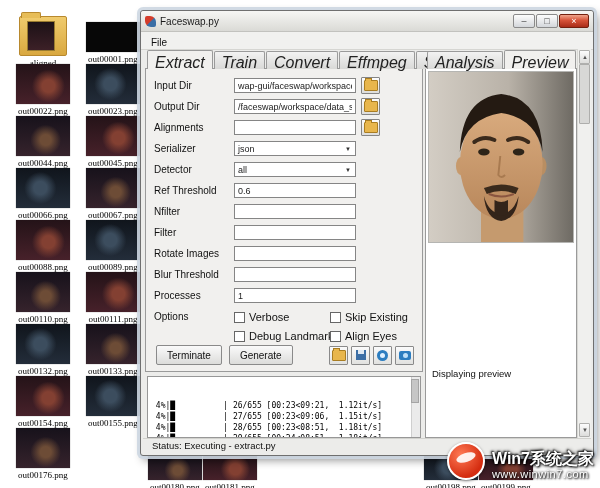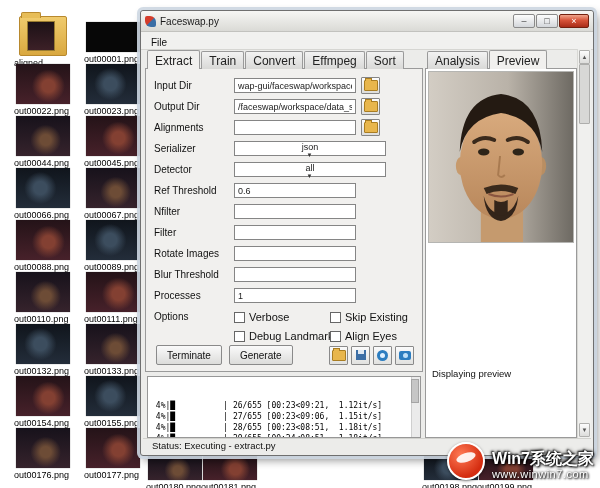--- a/index.html
+++ b/index.html
@@ -4,21 +4,21 @@
 <style>
   html,body { margin:0; padding:0; }
   body {
     width:600px; height:488px; position:relative; overflow:hidden;
     background:#ffffff; font-family:"Liberation Sans", sans-serif;
     -webkit-font-smoothing:antialiased;
   }
 
   
   .thumb-grid, .bottom-strip { position:absolute; inset:0; z-index:1; }
-  .thumb-item { position:absolute; width:58px; text-align:left; cursor:default; }
+  .thumb-item { position:absolute; width:58px; text-align:center; cursor:default;font-family:Liberation Serif, serif; }
   .thumb { width:54px; height:40px; margin:0 auto; box-shadow:0 0 1px #8a8a8a; }
   .thumb.black { height:30px; margin-top:10px; background:#070707; }
   .thumb.frame-red  { background: radial-gradient(circle at 60% 55%, #834032 0 16%, rgba(0,0,0,0) 42%), linear-gradient(#241318,#47212a); }
   .thumb.frame-dark { background: radial-gradient(circle at 45% 50%, #3c4d5e 0 18%, rgba(0,0,0,0) 45%), linear-gradient(#10151c,#232d3a); }
   .thumb.frame-kd   { background: radial-gradient(circle at 55% 60%, #6d4c36 0 14%, rgba(0,0,0,0) 40%), linear-gradient(#17121b,#36232c); }
   .thumb.folder {
     width:46px; height:38px; margin-top:4px; position:relative; border-radius:2px;
     background:linear-gradient(#f0cb6d,#d9a840); border:1px solid #b8892e; box-shadow:none;
   }
   .thumb.folder::before {
@@ -56,36 +56,37 @@
 
   .menubar { height:17px; background:#f1f1ef; border-bottom:1px solid #d6d6d2; padding-left:7px; }
   .menu-item { font-size:10px; line-height:17px; color:#111; display:inline-block; padding:0 3px; }
 
   .window-body { position:absolute; top:38px; bottom:17px; left:2px; right:2px; display:flex; }
 
   
   .left-pane { width:278px; display:flex; flex-direction:column; padding:2px 0 0 2px; }
   .tabbar { display:flex; height:18px; padding-left:2px; position:relative; z-index:2; }
   .tab {
-    padding:2px 7px 0 7px; font-size:12px; color:#222; margin-right:1px;
+    padding:2px 7px 0 7px; font-size:16px; color:#222; margin-right:1px;
     background:linear-gradient(#f2f2f2,#d9d9d7); border:1px solid #9a9a9a; border-bottom:none;
     border-radius:2px 2px 0 0;
+    font-style:italic;
   }
   .tab.active { background:#f1f0ee; padding-top:3px; margin-top:-1px; }
   .tab-frame {
     flex:1; border:1px solid #9a9a9a; margin-top:-1px; background:#f1f0ee;
     display:flex; flex-direction:column; padding:6px 4px 4px 2px; position:relative; z-index:1;
   }
   .form-row { height:21px; display:flex; align-items:center; }
   .f-label { width:80px; flex:0 0 80px; font-size:10px; color:#111; padding-left:6px; }
   .entry {
     width:122px; height:15px; box-sizing:border-box; background:#fff; border:1px solid #858585;
     font-size:9px; color:#222; padding:0 3px; font-family:"Liberation Sans", sans-serif;
   }
-  .entry.combo { display:flex; align-items:center; width:152px;flex-direction:column; }
+  .entry.combo { display:flex; align-items:center; width:122px; }
   .combo-text { flex:1; font-size:9px; }
   .combo-arrow { font-size:6px; color:#333; padding-right:1px; }
   .folder-btn {
     width:19px; height:17px; margin-left:5px; border:1px solid #858585; border-radius:1px;
     background:linear-gradient(#fdfdfd,#dddddb); display:flex; align-items:center; justify-content:center; padding:0;
   }
   .mini-folder { width:12px; height:9px; display:block; position:relative; background:#e8b64c; border:1px solid #a97d22; border-radius:1px; }
   .mini-folder::before { content:""; position:absolute; top:-3px; left:0; width:5px; height:2px; background:#e8b64c; border:1px solid #a97d22; border-bottom:none; }
 
   .options-block { display:flex; margin-top:5px; }
@@ -219,24 +220,20 @@
       <div class="thumb frame-red"></div>
       <div class="thumb-label">out00154.png</div>
     </div>
     <div class="thumb-item" style="left: 84px; top: 376px;">
       <div class="thumb frame-dark"></div>
       <div class="thumb-label">out00155.png</div>
     </div>
     <div class="thumb-item" style="left: 14px; top: 428px;">
       <div class="thumb frame-kd"></div>
       <div class="thumb-label">out00176.png</div>
-    </div>
-    <div class="thumb-item" style="left: 84px; top: 428px;">
-      <div class="thumb frame-red"></div>
-      <div class="thumb-label">out00177.png</div>
     </div>
   </div>
 <div class="bottom-strip">
     <div class="thumb-item" style="left: 146px; top: 456px;">
       <div class="thumb frame-kd" style="height: 24px;"></div>
       <div class="thumb-label">out00180.png</div>
     </div>
     <div class="thumb-item" style="left: 201px; top: 456px;">
       <div class="thumb frame-red" style="height: 24px;"></div>
       <div class="thumb-label">out00181.png</div>

